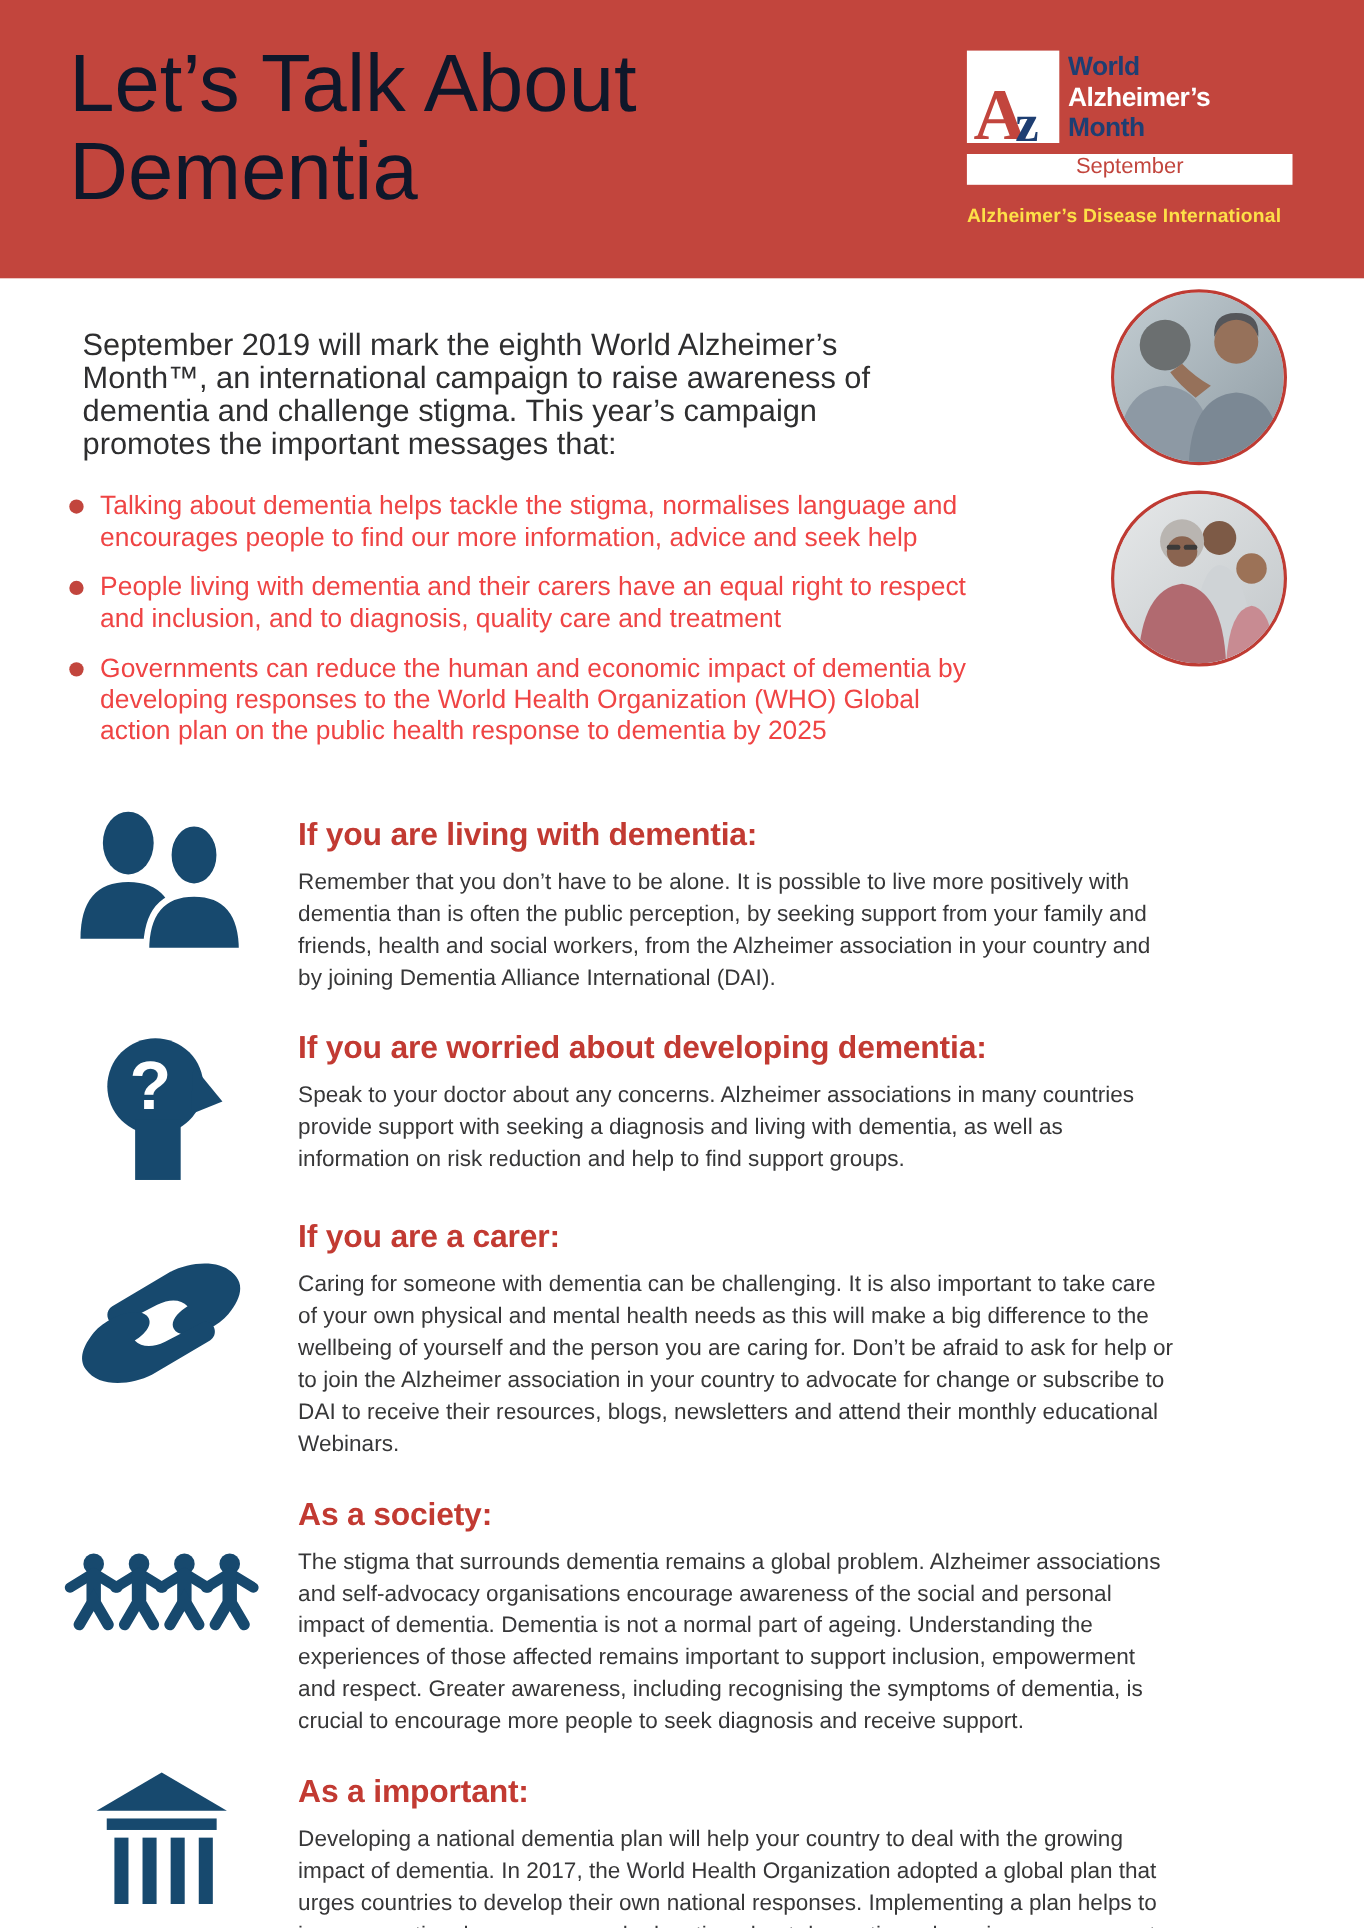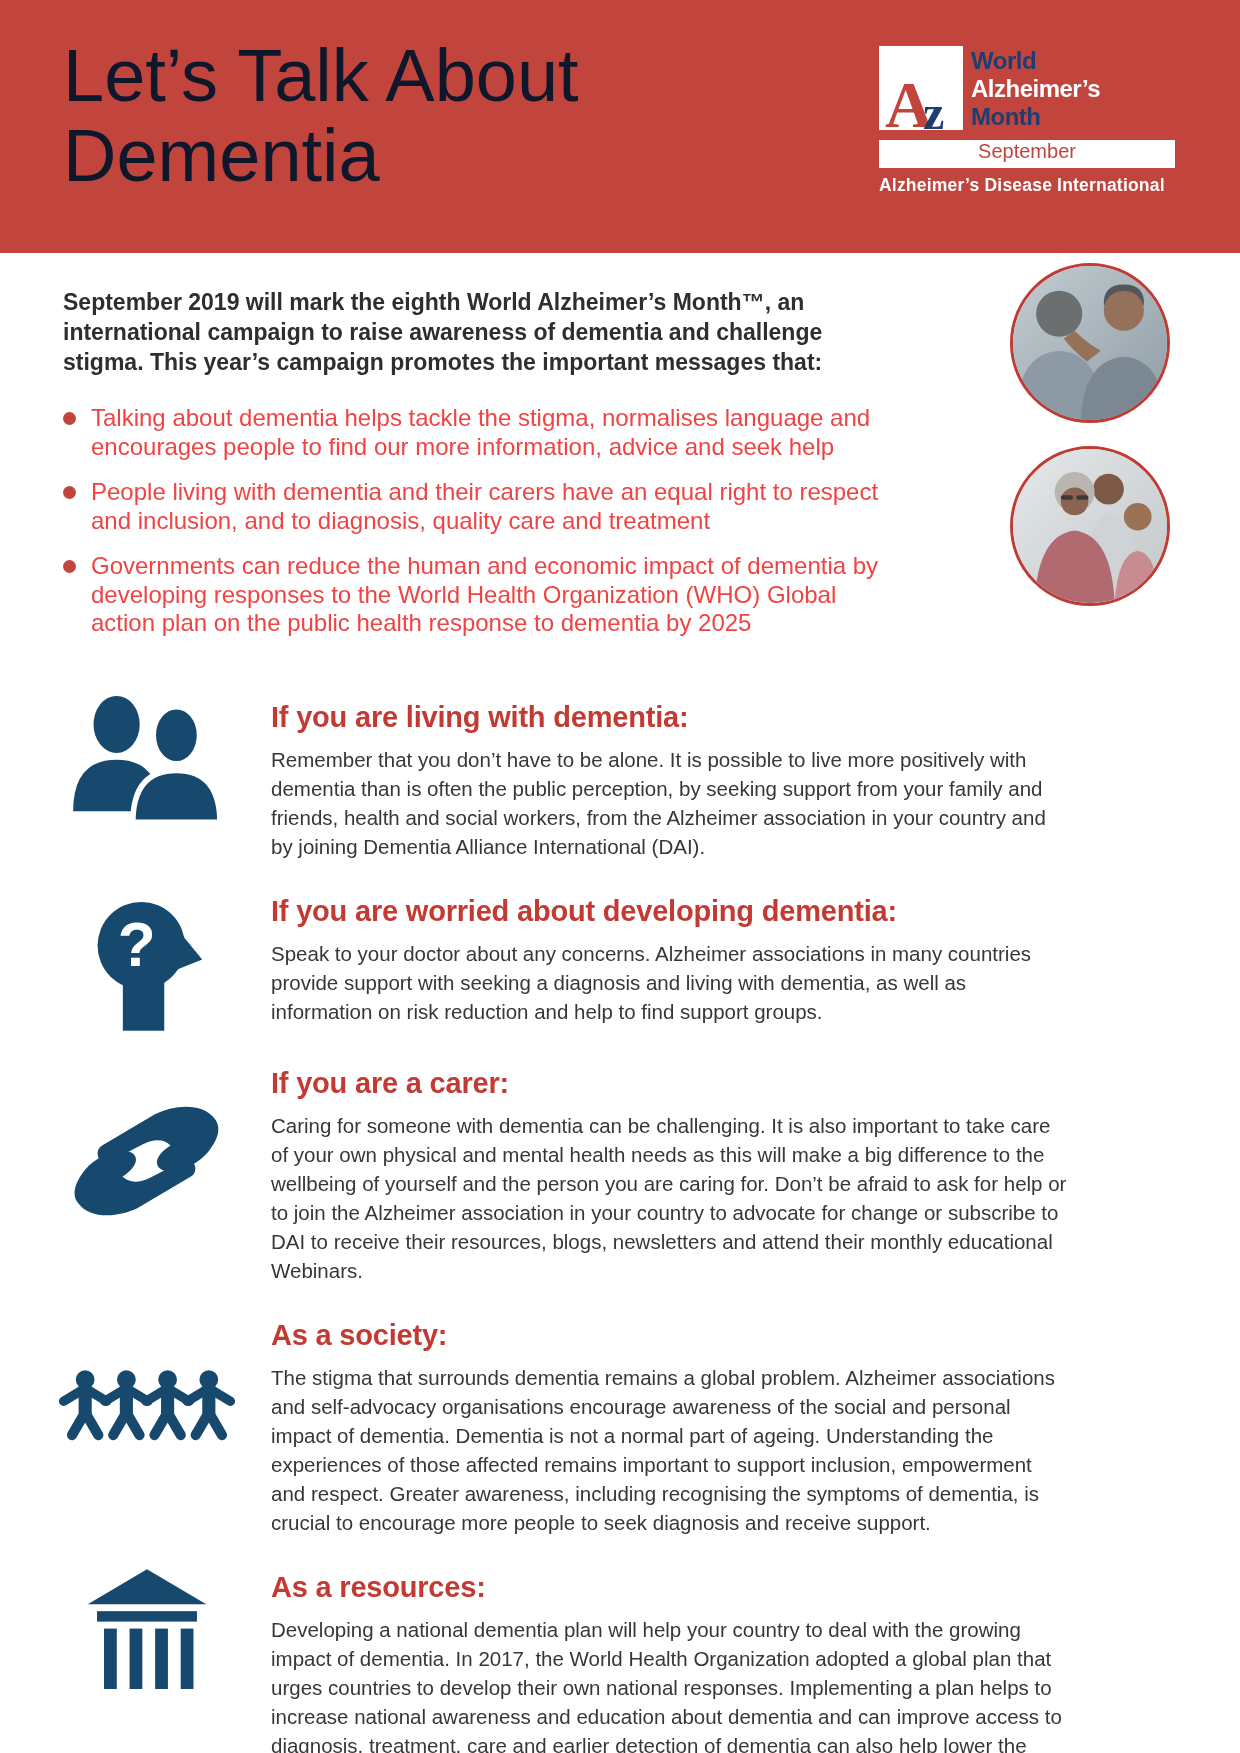--- a/index.html
+++ b/index.html
@@ -18,25 +18,25 @@
   .logo-mark { width:84px; height:84px; background:#ffffff; position:relative; flex:none; overflow:hidden; }
   .mark-a { position:absolute; left:6px; bottom:-8px; font-family:"Liberation Serif", serif;
             font-weight:700; font-size:66px; line-height:1; color:#c2453d; }
   .mark-z { position:absolute; left:44px; bottom:-7px; font-family:"Liberation Serif", serif;
             font-weight:700; font-size:48px; line-height:1; color:#1e3e72; }
   .logo-words { padding-left:8px; padding-top:1px; font-weight:700; font-size:24px; line-height:28px; letter-spacing:-0.5px; }
   .logo-words .w1, .logo-words .w3 { color:#1e3e72; }
   .logo-words .w2 { color:#ffffff; }
   .logo-banner { margin-top:9px; background:#ffffff; height:28px; display:flex; align-items:flex-start;
                  justify-content:center; color:#c2453d; font-size:20px; }
-  .logo-org { margin-top:7px; color:#ffffff; font-weight:700; font-size:17.5px; letter-spacing:0.2px; }
+  .logo-org { margin-top:18px; color:#fde047; font-weight:700; font-size:17.5px; letter-spacing:0.2px; }
 
   
   .intro { position:relative; padding:34px 0 0 63px; }
-  .lead { margin:0; width:772px; font-weight:700; font-size:23px; line-height:30px; color:#2e2e2f; }
+  .lead { margin:12px; width:772px; font-weight:400; font-size:28px; line-height:30px; color:#2e2e2f; }
   .bullets { list-style:none; margin:27px 0 0 0; padding:0; width:820px; }
   .bullets li { position:relative; padding-left:28px; margin-bottom:17px;
                 font-size:24px; line-height:28.5px; color:#ef4444; }
   .dot { position:absolute; left:0; top:8px; width:13px; height:13px; border-radius:50%; background:#c2453d; }
 
   .photos { position:absolute; top:10px; right:70px; width:160px; }
   .photo { width:160px; height:160px; border-radius:50%; border:3px solid #bf3b33;
            overflow:hidden; background:#d7dadc; }
   .photo svg { display:block; width:154px; height:154px; }
   .photo2 { margin-top:23px; }
@@ -228,19 +228,19 @@
         <svg class="m-top-n4" width="128" height="122" viewBox="0 0 110 105" aria-hidden="true">
           <polygon class="icon-navy" points="55,2 106,32 4,32"></polygon>
           <rect class="icon-navy" x="12" y="38" width="86" height="9"></rect>
           <rect class="icon-navy" x="18" y="53" width="11" height="52"></rect>
           <rect class="icon-navy" x="40" y="53" width="11" height="52"></rect>
           <rect class="icon-navy" x="62" y="53" width="11" height="52"></rect>
           <rect class="icon-navy" x="84" y="53" width="11" height="52"></rect>
         </svg>
       </div>
       <div class="topic-body">
-        <h2>As a resources:</h2>
+        <h2>As a important:</h2>
         <p>Developing a national dementia plan will help your country to deal with the growing impact of dementia. In 2017, the World Health Organization adopted a global plan that urges countries to develop their own national responses. Implementing a plan helps to increase national awareness and education about dementia and can improve access to diagnosis, treatment, care and earlier detection of dementia can also help lower the financial impact of dementia on the healthcare system.</p>
       </div>
     </section>
 
   </main>
 </div>
 
 </body></html>

